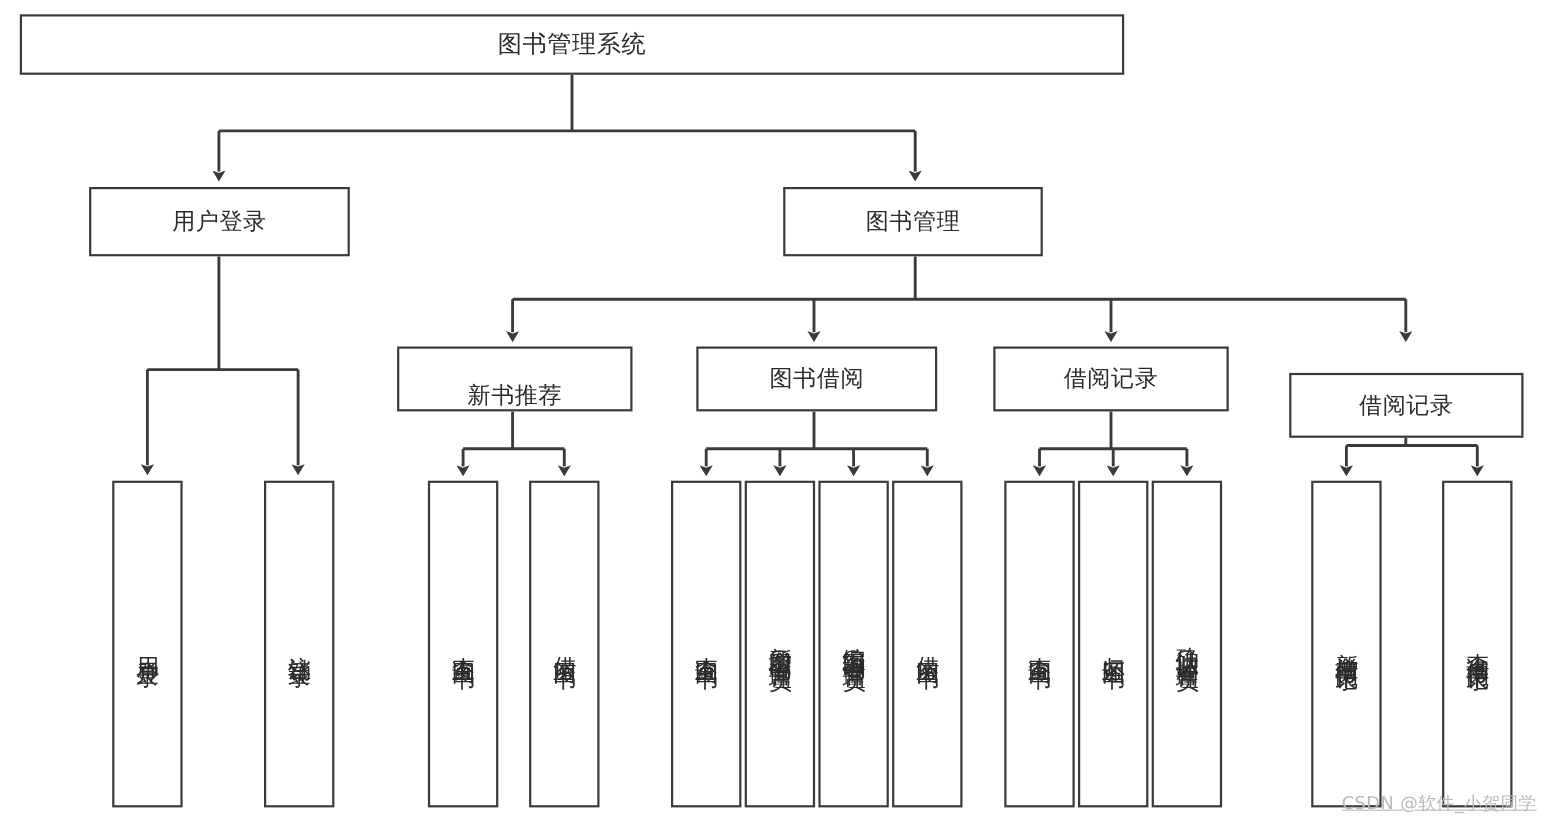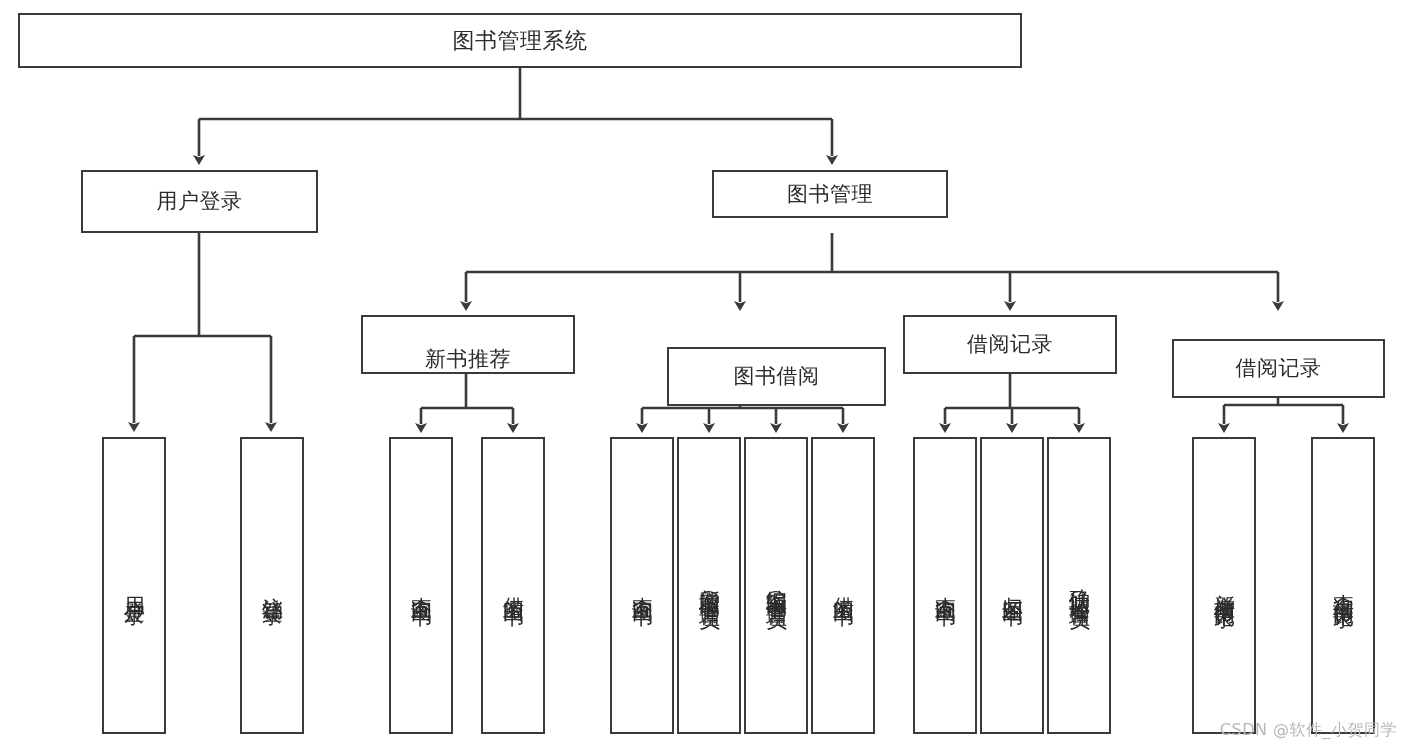--- a/index.html
+++ b/index.html
@@ -60,20 +60,21 @@
   }
   #watermark {
     position: absolute;
     right: 8px;
     bottom: 6px;
     font-size: 16px;
     color: #b8b8b8;
     letter-spacing: 0.5px;
     white-space: nowrap;
     font-family: "DejaVu Sans", "Liberation Sans", sans-serif;
+    text-decoration: underline;
   }
 </style>
 </head>
 <body>
 
 <div id="canvas">
 
   <svg id="connectors" viewBox="0 0 1405 747" xmlns="http://www.w3.org/2000/svg">
     <defs>
       <marker id="arrow" markerWidth="10" markerHeight="12" refX="1" refY="6" orient="auto" markerUnits="userSpaceOnUse">
@@ -125,29 +126,29 @@
   </svg>
 
   <div class="node root horiz" style="left:18px; top:13px; width:1004px; height:55px;">
     <span class="label">图书管理系统</span>
   </div>
 
   <div class="node horiz" style="left:81px; top:170px; width:237px; height:63px;">
     <span class="label">用户登录</span>
   </div>
 
-  <div class="node horiz" style="left:712px; top:170px; width:236px; height:48px;">
+  <div class="node horiz" style="left:712px; top:170px; width:236px; height:63px;">
     <span class="label">图书管理</span>
   </div>
 
   <div class="node horiz" style="left:361px; top:315px; width:214px; height:59px;align-items:flex-end;">
     <span class="label">新书推荐</span>
   </div>
 
-  <div class="node horiz" style="left:667px; top:315px; width:219px; height:59px;margin-top:32px;">
+  <div class="node horiz" style="left:633px; top:315px; width:219px; height:59px;">
     <span class="label">图书借阅</span>
   </div>
 
   <div class="node horiz" style="left:903px; top:315px; width:214px; height:59px;">
     <span class="label">借阅记录</span>
   </div>
 
   <div class="node horiz" style="left:1172px; top:315px; width:213px; height:59px;margin-top:24px;">
     <span class="label">借阅记录</span>
   </div>

